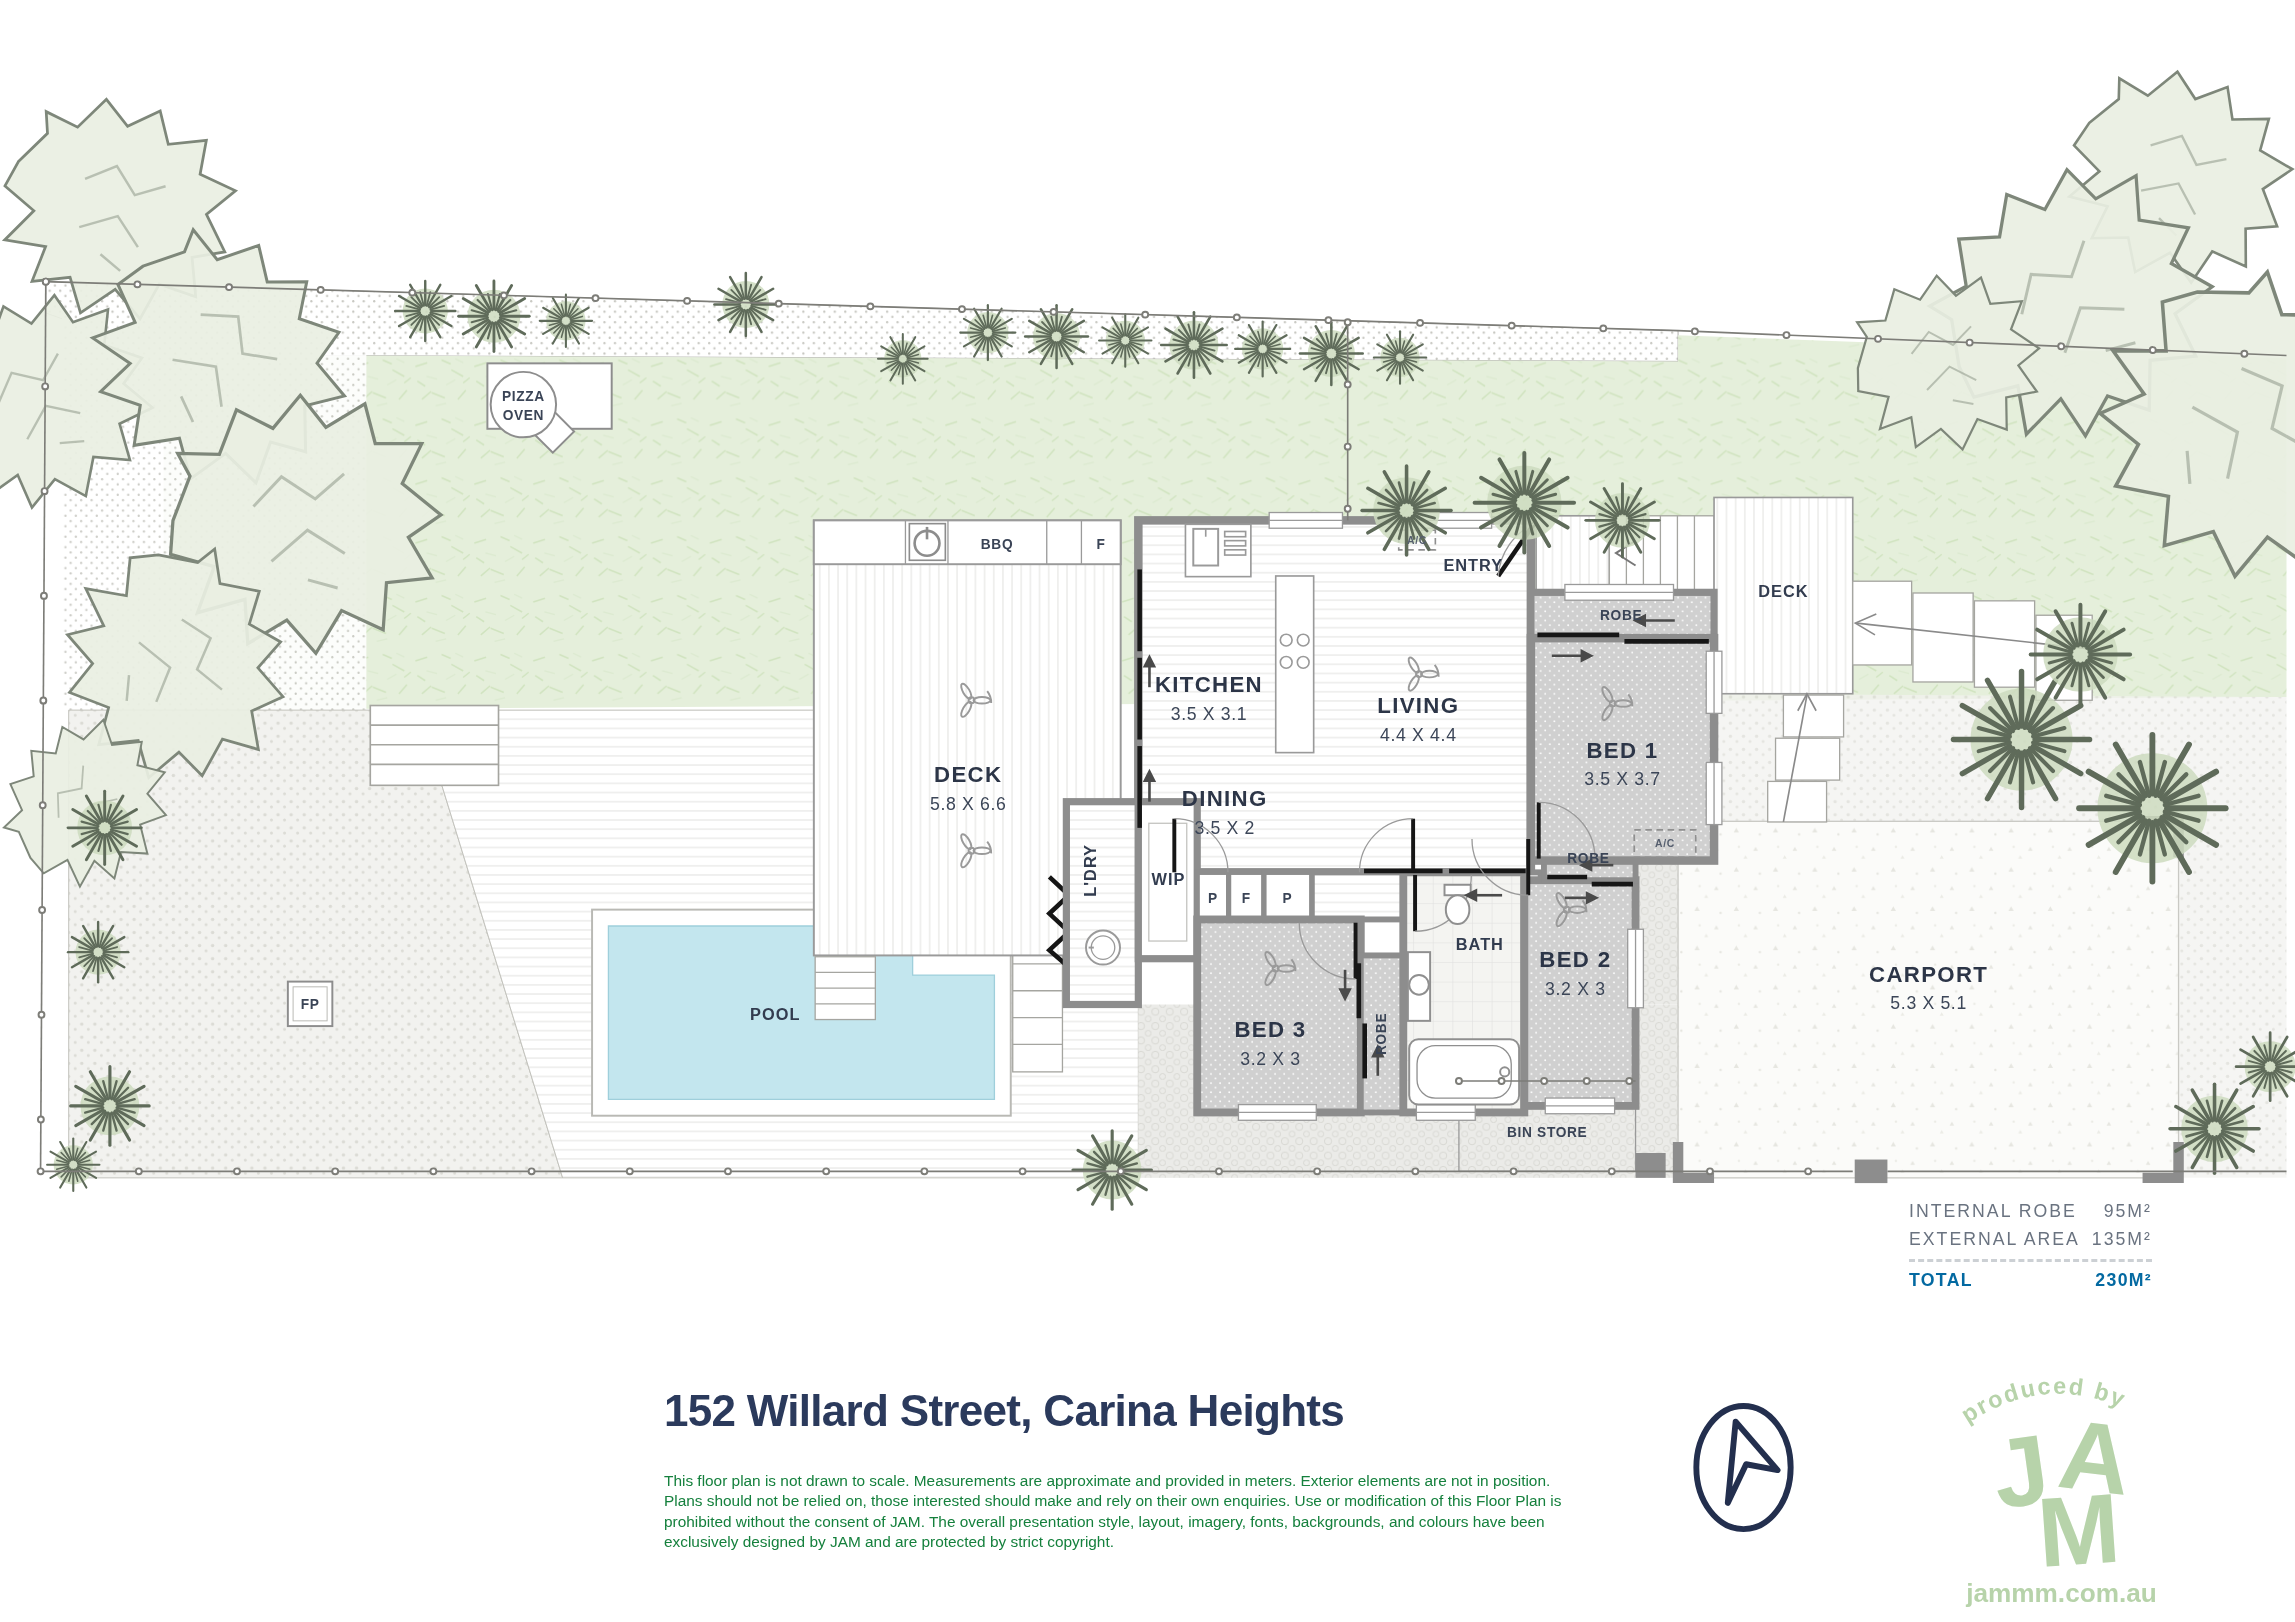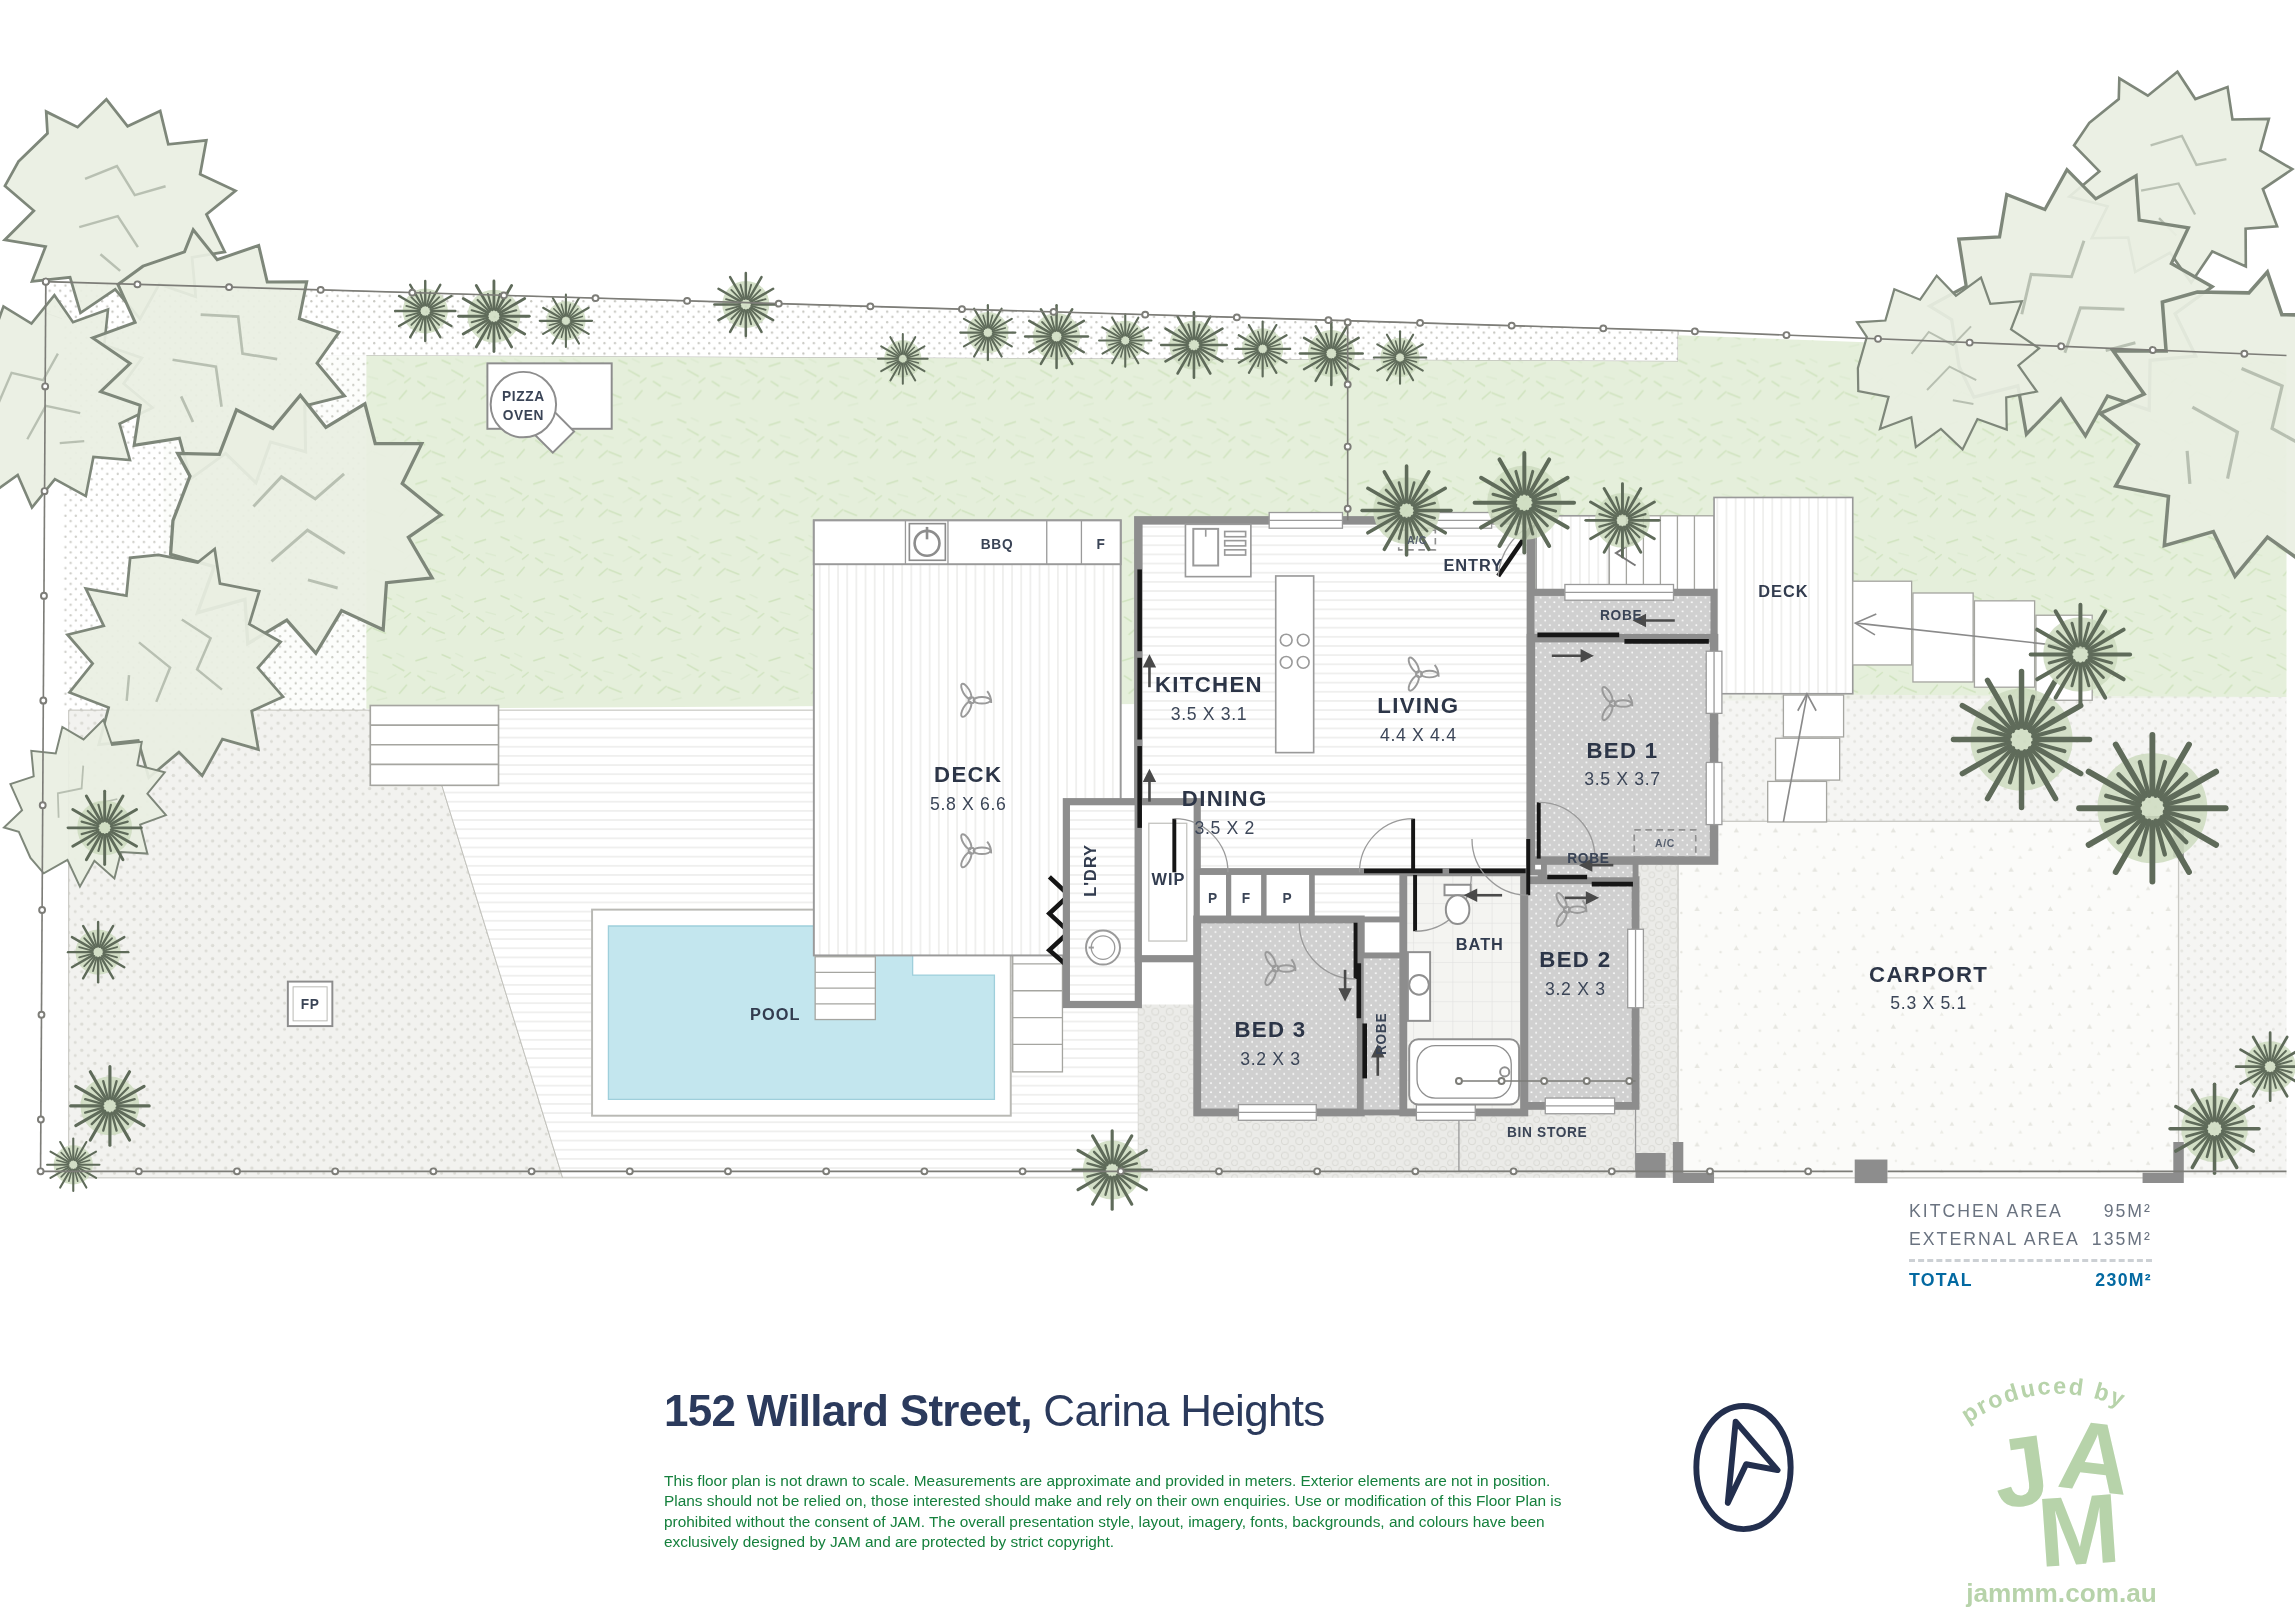--- a/index.html
+++ b/index.html
@@ -18,21 +18,21 @@
     color:#6a7380;font-size:17.7px;letter-spacing:2px;
   }
   #area-table .row{display:flex;justify-content:space-between;margin-bottom:7.2px;}
   #area-table .divider{border-top:3.3px dashed #ccd0d4;margin:9.2px 0 7.9px 0;}
   #area-table .total{color:#0369a1;font-weight:700;letter-spacing:1.3px;}
   #title-block{
     position:absolute;left:664px;top:1386px;width:982px;
     color:#2b3a5c;font-size:44px;white-space:nowrap;
   }
   #title-block .street{font-weight:700;letter-spacing:-0.7px;}
-  #title-block .suburb{font-weight:400;letter-spacing:-0.7px;}
+  #title-block .suburb{font-weight:700;letter-spacing:-0.7px;}
   #disclaimer{
     position:absolute;left:664px;top:1471px;width:916px;
     color:#15803d;font-size:15.4px;line-height:1.33;font-weight:400;
   }
   #north-wrap{position:absolute;left:1678px;top:1394px;}
   #logo-wrap{position:absolute;left:1924px;top:1348px;}
 </style>
 </head>
 <body>
 
@@ -515,21 +515,21 @@
     <text class="room-name" x="2948" y="1500">CARPORT</text>
     <text class="room-dims" x="2948" y="1542">5.3 X 5.1</text>
 
     <text class="tiny-label" x="2365" y="1738">BIN STORE</text>
     <text class="small-label" x="2726" y="912">DECK</text>
   </g>
 </svg>
 
 <div id="area-table">
   <div class="row">
-    <span>KITCHEN AREA</span>
+    <span>INTERNAL ROBE</span>
     <span>95M²</span>
   </div>
   <div class="row">
     <span>EXTERNAL AREA</span>
     <span>135M²</span>
   </div>
   <div class="divider"></div>
   <div class="row total">
     <span>TOTAL</span>
     <span>230M²</span>

